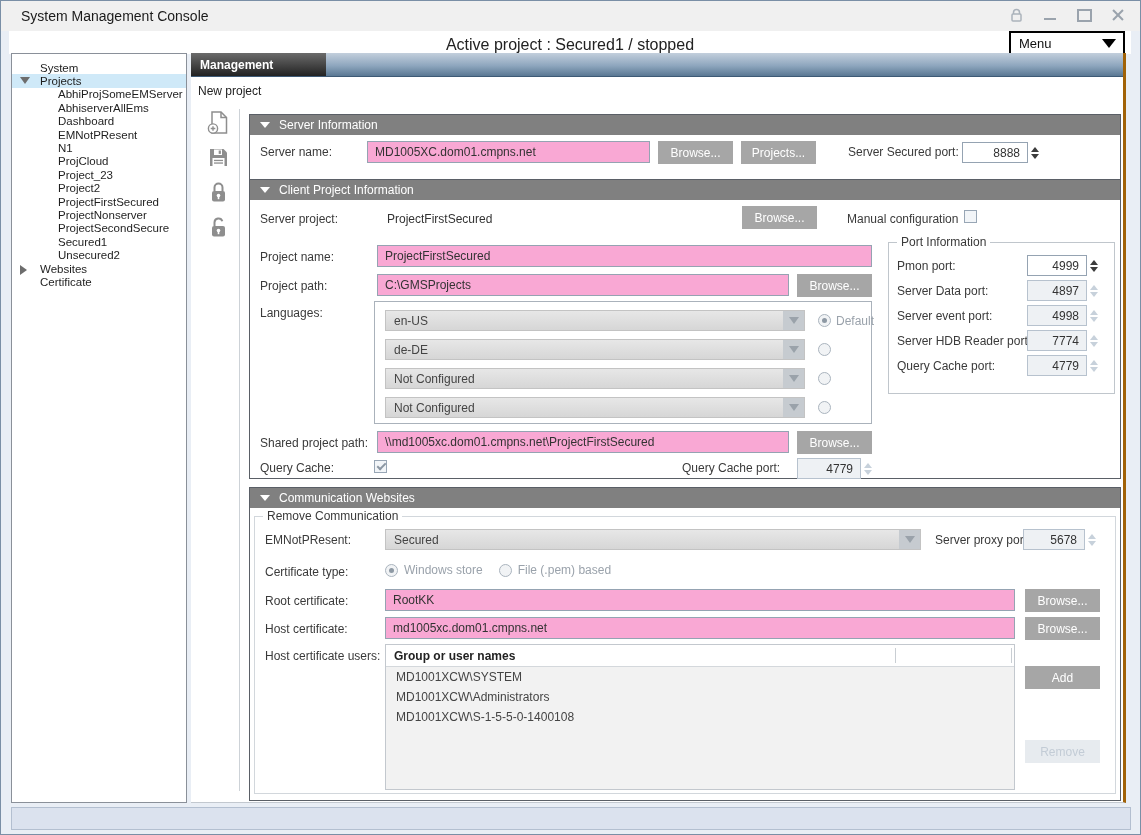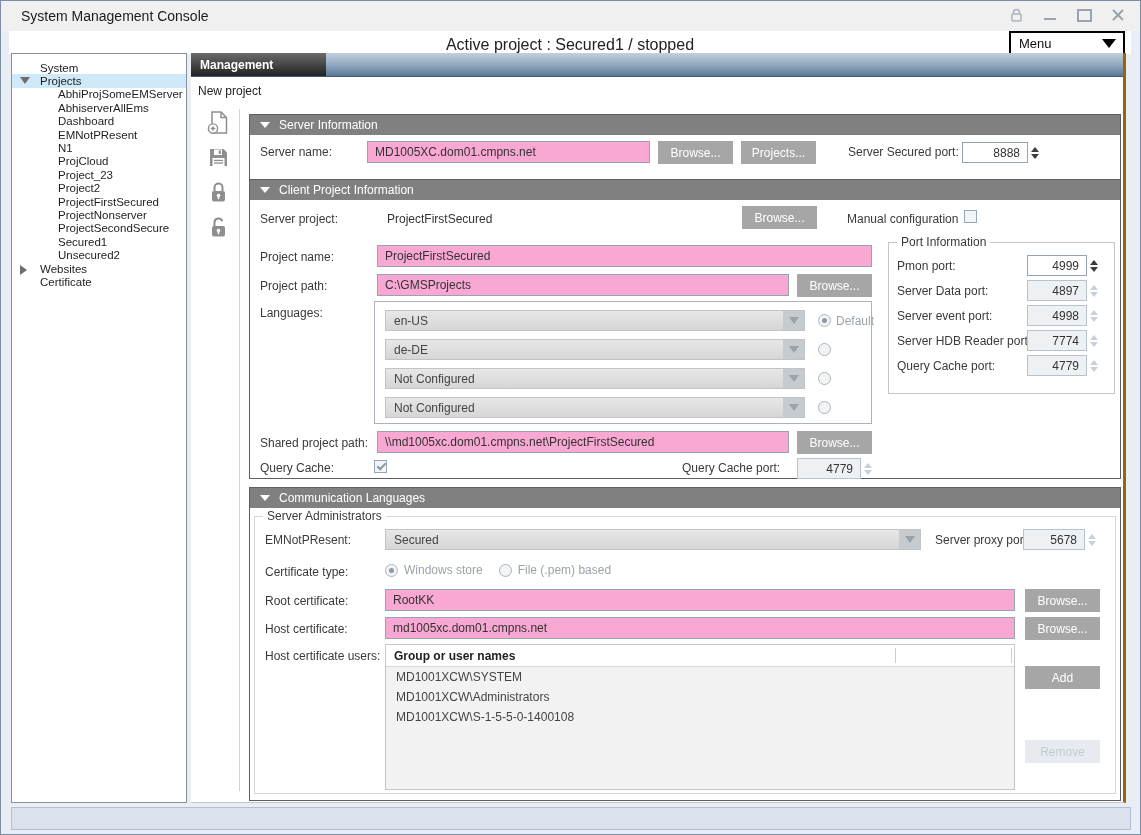--- a/index.html
+++ b/index.html
@@ -342,25 +342,25 @@
               <i class="u"></i>
               <i class="d"></i>
             </div>
         </div>
       </div>
     </div>
 
     <div class="section" style="top:434px;height:314px;">
       <div class="sechead">
         <span class="tri-w"></span>
-        <span>Communication Languages</span>
+        <span>Communication Websites</span>
       </div>
 
       <div class="groupbox" style="left:4px;top:28px;width:862px;height:278px;border-color:#d2d7dc;">
-        <div class="grouplegend">Server Administrators</div>
+        <div class="grouplegend">Remove Communication</div>
 
         <div class="abs lbl" style="left:10px;top:16px;">EMNotPResent:</div>
         <div class="abs combo" style="left:130px;top:12px;width:536px;">
           <span>Secured</span>
           <span class="carrow"></span>
         </div>
         <div class="abs lbl" style="left:680px;top:16px;">Server proxy port:</div>
         <div class="abs flexrow" style="left:768px;top:12px;">
           <div class="spinval dis" style="width:62px;">5678</div>
           <div class="spin dis">

